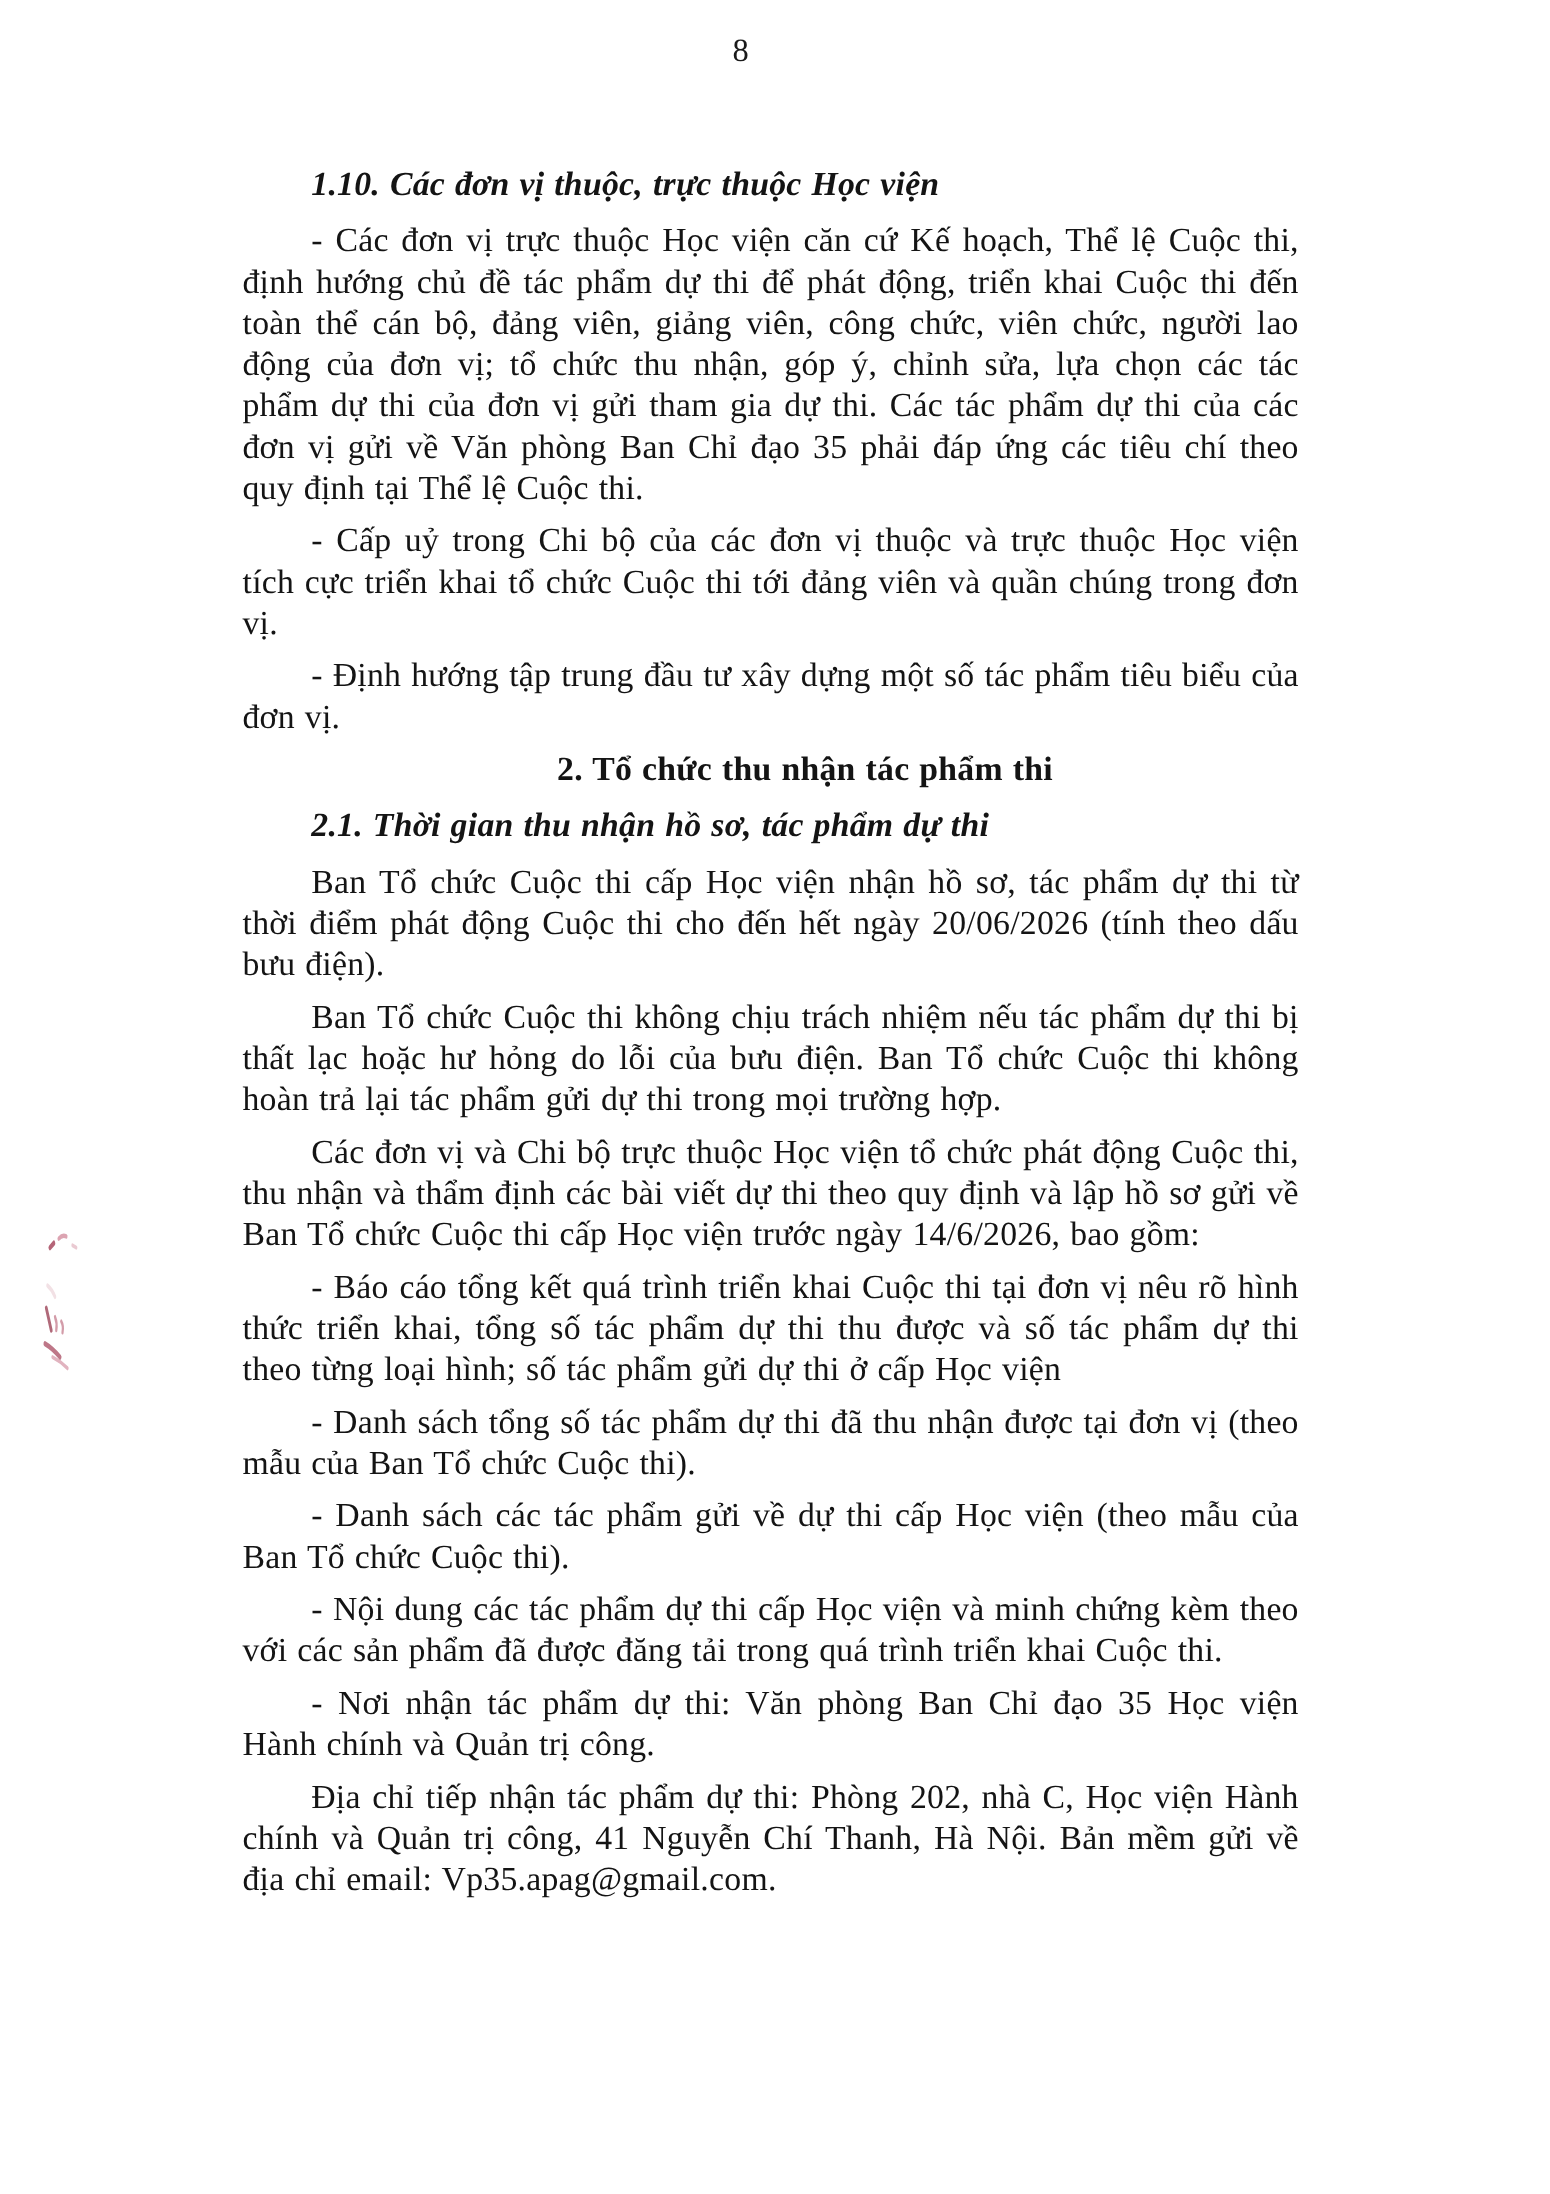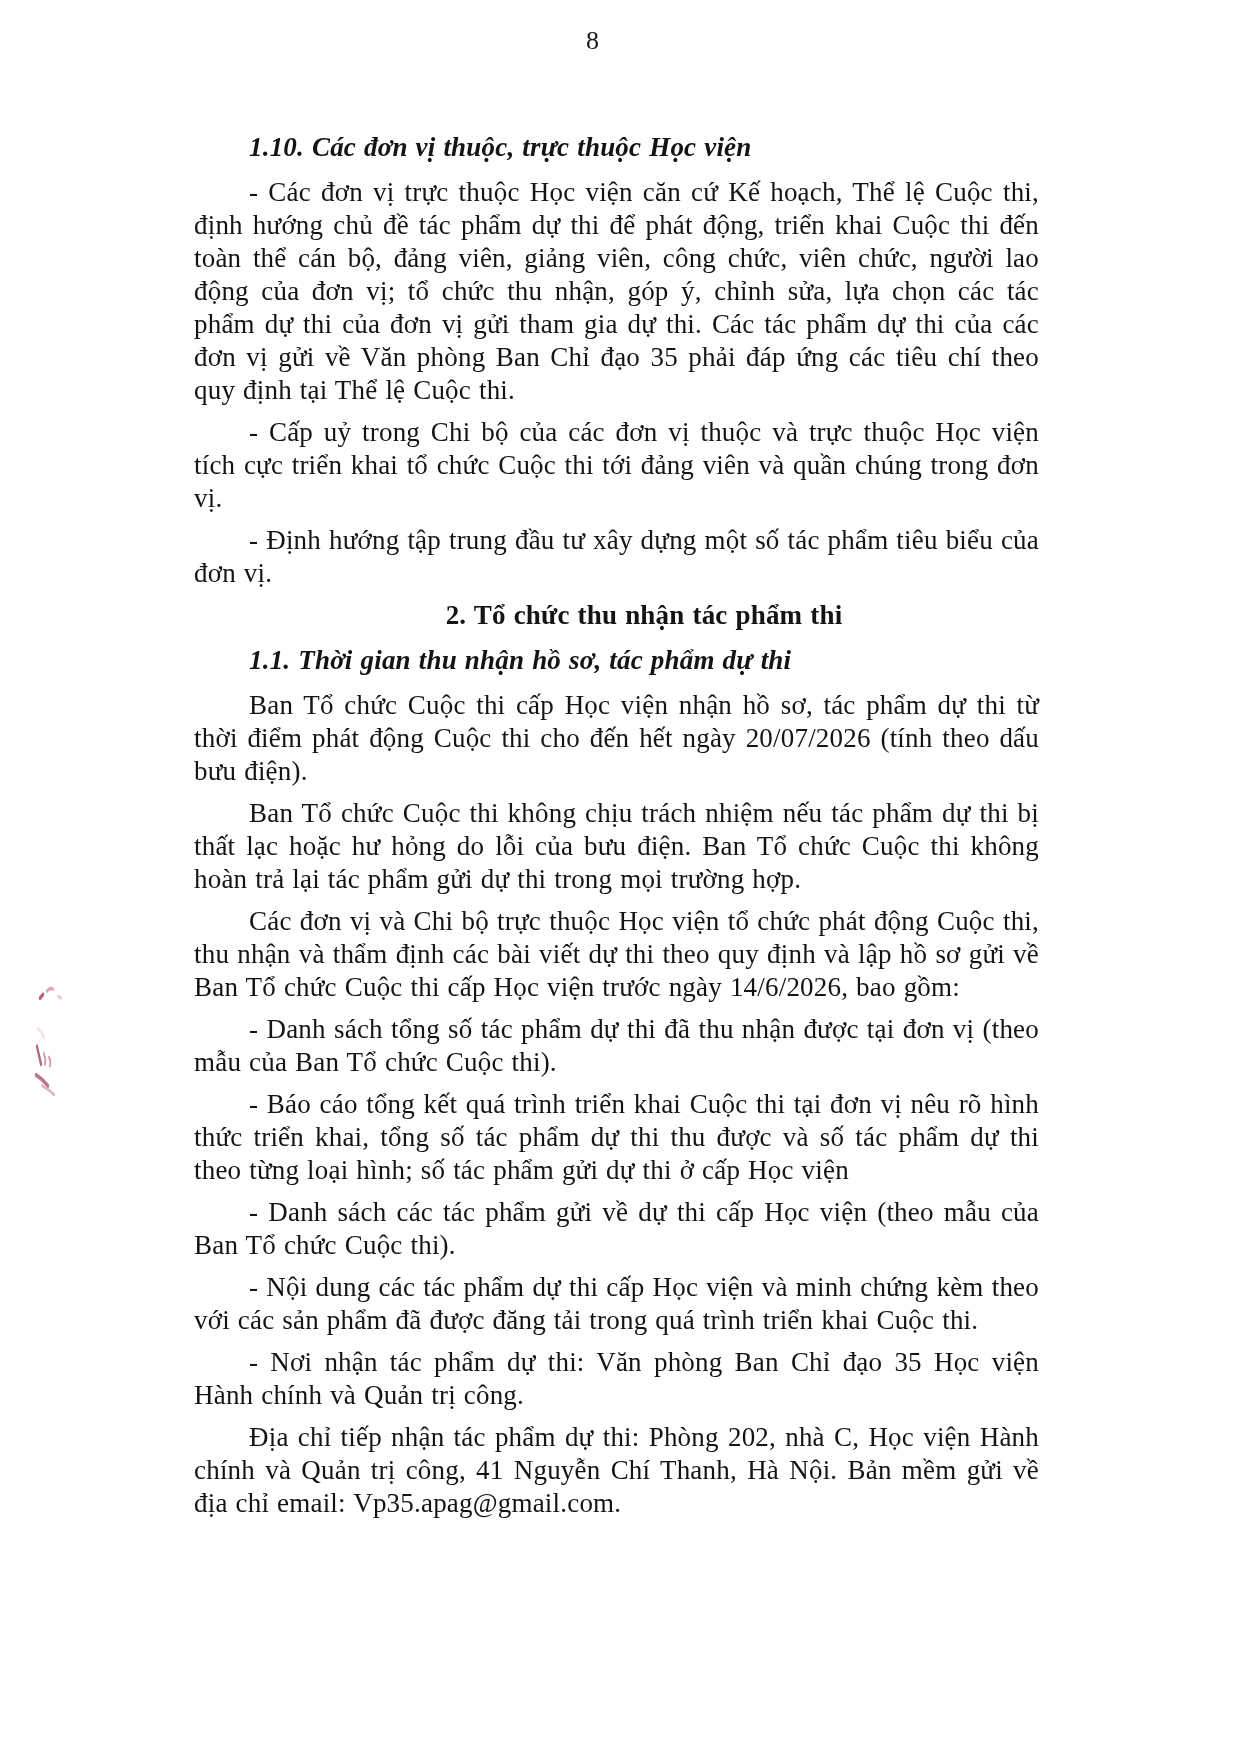--- a/index.html
+++ b/index.html
@@ -65,26 +65,26 @@
 <div class="page">
 
   <div class="page-number">8</div>
 
   <div class="doc-body">
       <p class="h-italic">1.10. Các đơn vị thuộc, trực thuộc Học viện</p>
       <p class="para">- Các đơn vị trực thuộc Học viện căn cứ Kế hoạch, Thể lệ Cuộc thi, định hướng chủ đề tác phẩm dự thi để phát động, triển khai Cuộc thi đến toàn thể cán bộ, đảng viên, giảng viên, công chức, viên chức, người lao động của đơn vị; tổ chức thu nhận, góp ý, chỉnh sửa, lựa chọn các tác phẩm dự thi của đơn vị gửi tham gia dự thi. Các tác phẩm dự thi của các đơn vị gửi về Văn phòng Ban Chỉ đạo 35 phải đáp ứng các tiêu chí theo quy định tại Thể lệ Cuộc thi.</p>
       <p class="para">- Cấp uỷ trong Chi bộ của các đơn vị thuộc và trực thuộc Học viện tích cực triển khai tổ chức Cuộc thi tới đảng viên và quần chúng trong đơn vị.</p>
       <p class="para">- Định hướng tập trung đầu tư xây dựng một số tác phẩm tiêu biểu của đơn vị.</p>
       <p class="h-bold">2. Tổ chức thu nhận tác phẩm thi</p>
-      <p class="h-italic">1.1. Thời gian thu nhận hồ sơ, tác phẩm dự thi</p>
-      <p class="para">Ban Tổ chức Cuộc thi cấp Học viện nhận hồ sơ, tác phẩm dự thi từ thời điểm phát động Cuộc thi cho đến hết ngày 20/07/2026 (tính theo dấu bưu điện).</p>
+      <p class="h-italic">2.1. Thời gian thu nhận hồ sơ, tác phẩm dự thi</p>
+      <p class="para">Ban Tổ chức Cuộc thi cấp Học viện nhận hồ sơ, tác phẩm dự thi từ thời điểm phát động Cuộc thi cho đến hết ngày 20/06/2026 (tính theo dấu bưu điện).</p>
       <p class="para">Ban Tổ chức Cuộc thi không chịu trách nhiệm nếu tác phẩm dự thi bị thất lạc hoặc hư hỏng do lỗi của bưu điện. Ban Tổ chức Cuộc thi không hoàn trả lại tác phẩm gửi dự thi trong mọi trường hợp.</p>
       <p class="para">Các đơn vị và Chi bộ trực thuộc Học viện tổ chức phát động Cuộc thi, thu nhận và thẩm định các bài viết dự thi theo quy định và lập hồ sơ gửi về Ban Tổ chức Cuộc thi cấp Học viện trước ngày 14/6/2026, bao gồm:</p>
+      <p class="para">- Báo cáo tổng kết quá trình triển khai Cuộc thi tại đơn vị nêu rõ hình thức triển khai, tổng số tác phẩm dự thi thu được và số tác phẩm dự thi theo từng loại hình; số tác phẩm gửi dự thi ở cấp Học viện</p>
       <p class="para">- Danh sách tổng số tác phẩm dự thi đã thu nhận được tại đơn vị (theo mẫu của Ban Tổ chức Cuộc thi).</p>
-      <p class="para">- Báo cáo tổng kết quá trình triển khai Cuộc thi tại đơn vị nêu rõ hình thức triển khai, tổng số tác phẩm dự thi thu được và số tác phẩm dự thi theo từng loại hình; số tác phẩm gửi dự thi ở cấp Học viện</p>
       <p class="para">- Danh sách các tác phẩm gửi về dự thi cấp Học viện (theo mẫu của Ban Tổ chức Cuộc thi).</p>
       <p class="para">- Nội dung các tác phẩm dự thi cấp Học viện và minh chứng kèm theo với các sản phẩm đã được đăng tải trong quá trình triển khai Cuộc thi.</p>
       <p class="para">- Nơi nhận tác phẩm dự thi: Văn phòng Ban Chỉ đạo 35 Học viện Hành chính và Quản trị công.</p>
       <p class="para">Địa chỉ tiếp nhận tác phẩm dự thi: Phòng 202, nhà C, Học viện Hành chính và Quản trị công, 41 Nguyễn Chí Thanh, Hà Nội. Bản mềm gửi về địa chỉ email: Vp35.apag@gmail.com.</p>
     </div>
 
   <svg class="margin-mark" viewBox="0 0 66 66" width="66" height="118" preserveAspectRatio="none">
     <g fill="none" stroke-linecap="round">
       <path d="M24 9 l3 -2" stroke="#a84a60" stroke-width="2.4" opacity="0.85"></path>
       <path d="M31 5 q3 -2 6 -1" stroke="#c4677f" stroke-width="2" opacity="0.6"></path>

